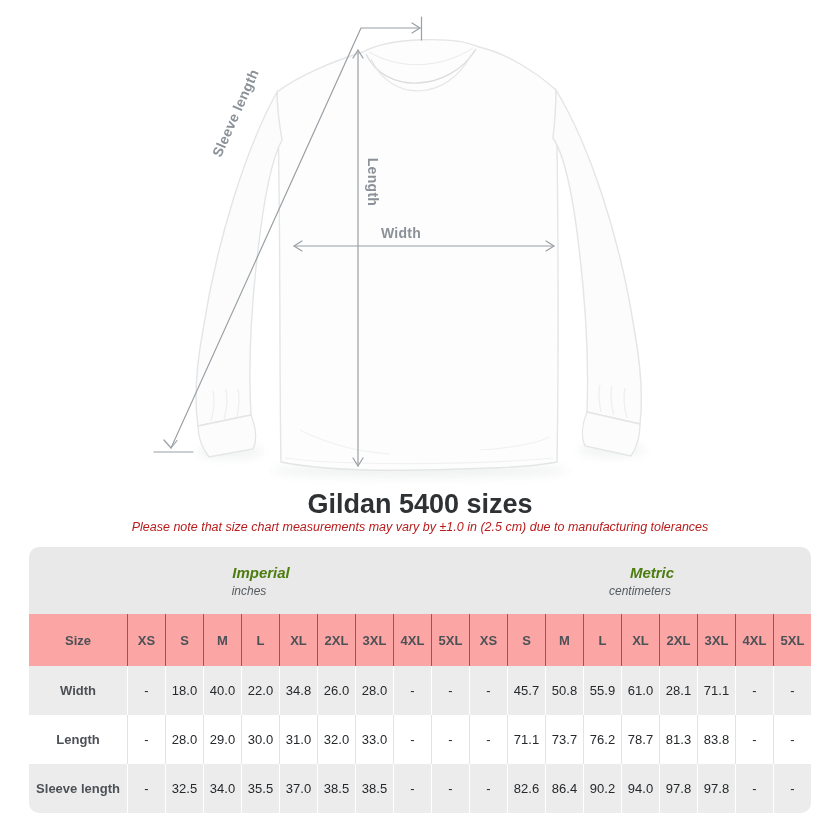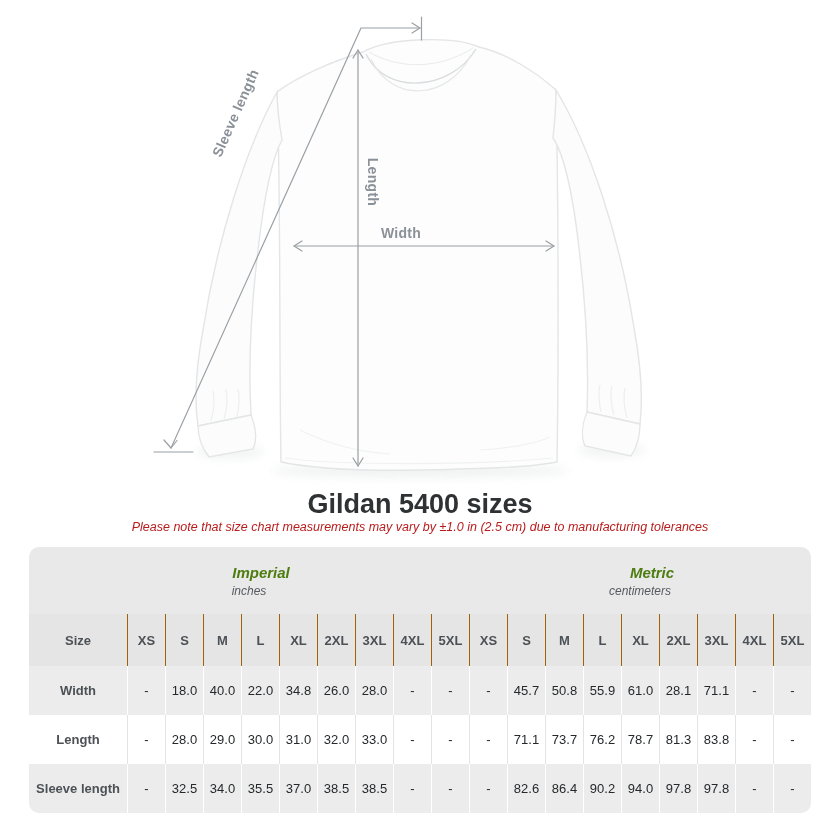--- a/index.html
+++ b/index.html
@@ -25,21 +25,21 @@
   }
   col.c-label { width: 98px; }
 
   .band { background: #e9e9e9; height: 65px; text-align: center; vertical-align: middle; }
   .band-left  { border-top-left-radius: 10px; }
   .band-right { border-top-right-radius: 10px; }
   .band-title { font-style: italic; font-weight: bold; font-size: 15px; color: #4d7c0f; padding-left: 24px; }
   .band-sub   { font-style: italic; font-size: 12px; color: #565b60; margin-top: 3px; }
 
   tr.size-row th {
-    height: 52px; background: #e5e5e5; text-align: center; vertical-align: middle;
+    height: 52px; background: #fca5a5; text-align: center; vertical-align: middle;
     font-weight: bold; color: #4c5156; font-size: 13px; padding: 0;
   }
   tr.size-row > * + * { border-left: 1px solid #a16207; }
 
   tr.data th, tr.data td {
     height: 49px; text-align: center; vertical-align: middle; padding: 0;
   }
   tr.data th { font-weight: bold; color: #4c5156; font-size: 13px; }
   tr.data td { color: #26292c; font-weight: normal; }
   tr.data > * + * { border-left: 1px solid #e3e3e3; }

